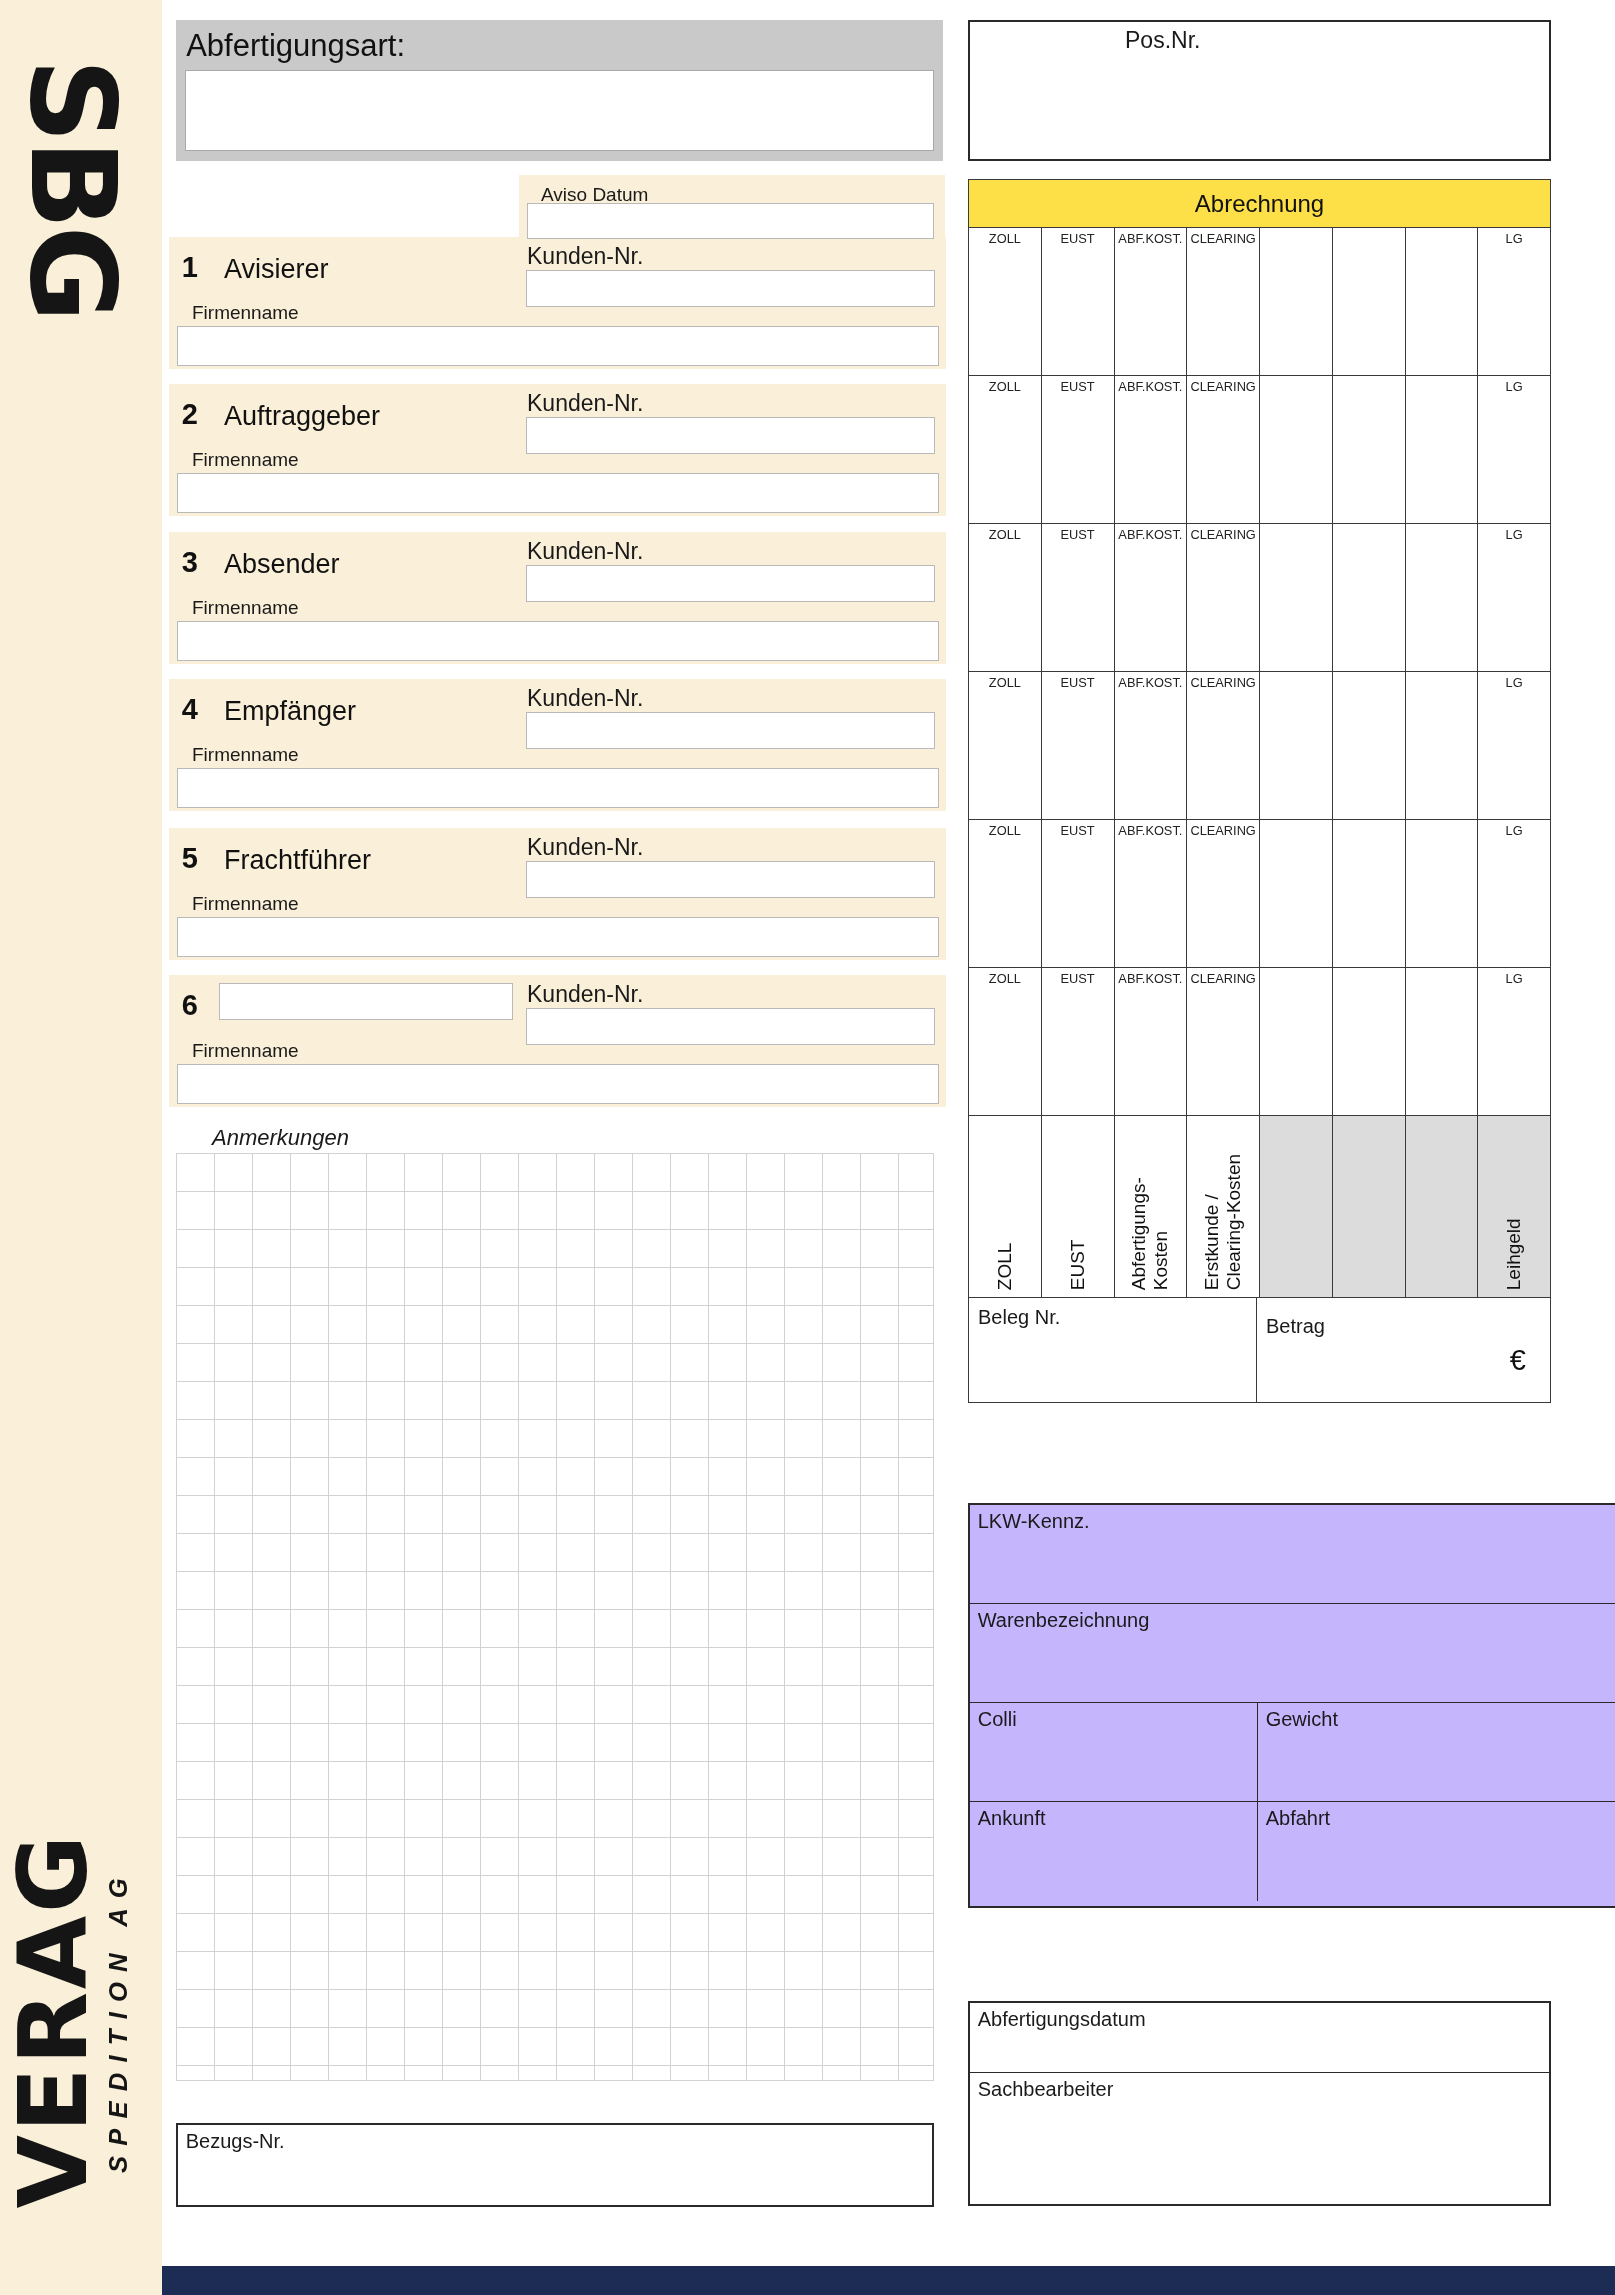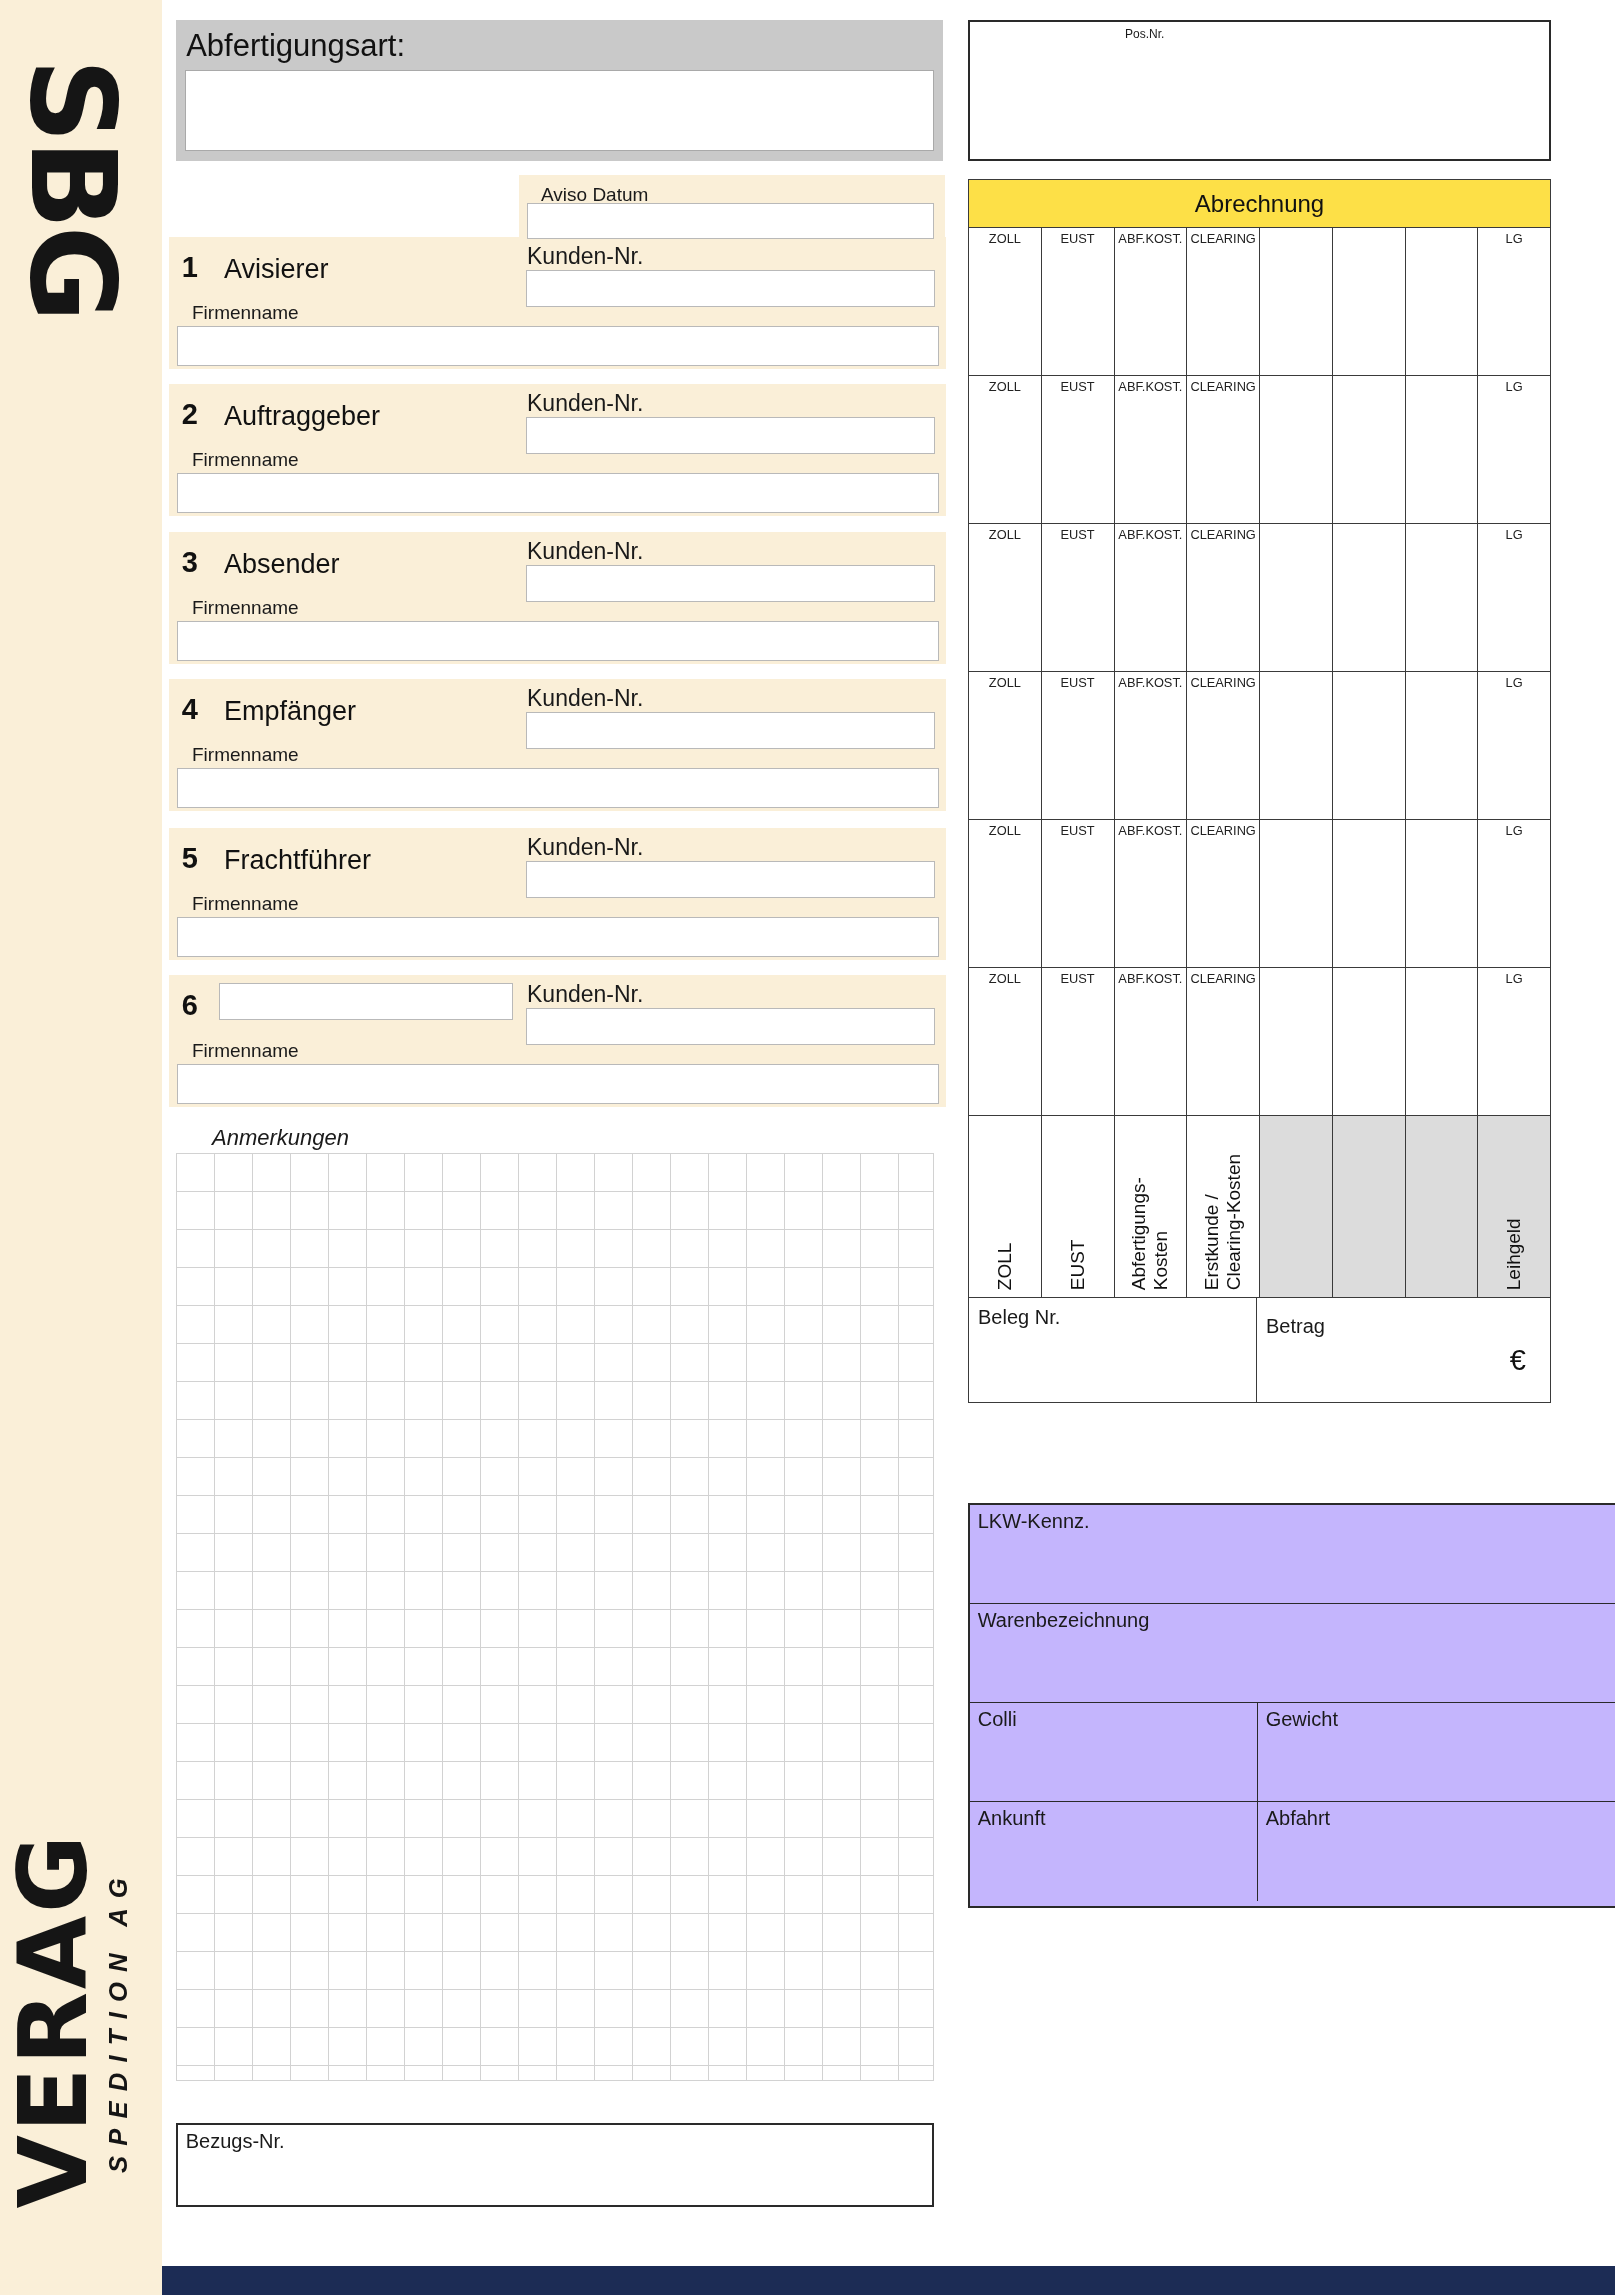--- a/index.html
+++ b/index.html
@@ -21,21 +21,21 @@
 
   
   .abfart-box{position:absolute;left:176px;top:20px;width:767px;height:141px;background:#C9C9C9;}
   .abfart-label{position:absolute;left:10.2px;top:7.7px;font-size:31px;color:#111;}
   .abfart-input{position:absolute;left:9px;top:50px;width:749px;height:81px;background:#fff;border:1.3px solid #a9a9a9;}
 
   .filiale-box{position:absolute;left:968px;top:20px;width:583px;height:141px;background:#fff;border:2.6px solid #2a2a2a;}
   .filiale-cell{position:absolute;left:0;top:0;width:144px;height:100%;border-right:1.9px solid #2a2a2a;}
   .filiale-label{position:absolute;left:6.4px;top:5.1px;font-size:19px;}
   .filiale-value{position:absolute;left:5.1px;top:40px;font-size:49px;font-weight:bold;letter-spacing:-1.3px;color:#000;}
-  .posnr-label{position:absolute;left:155px;top:5.1px;font-size:12px;}
+  .posnr-label{position:absolute;left:155px;top:5.1px;font-size:23px;}
 
   
   .aviso-panel{position:absolute;left:519px;top:175px;width:426px;height:64px;background:#FAEFD8;}
   .aviso-label{position:absolute;left:22px;top:9px;font-size:19px;}
   .aviso-input{position:absolute;left:527px;top:203px;width:407px;height:36px;background:#fff;border:1.3px solid #b9b9b9;z-index:3;}
 
   
   .section{position:absolute;left:169px;width:777px;height:132px;background:#FAEFD8;}
   .sec-num{position:absolute;left:12.8px;top:14px;font-size:29px;font-weight:bold;color:#111;}
   .sec-role{position:absolute;left:55px;top:16.6px;font-size:27px;color:#111;}
@@ -303,20 +303,28 @@
     <div class="cargo-row">
       <div class="cargo-cell lefthalf">
         <span class="box-label">Ankunft</span>
       </div>
       <div class="cargo-cell">
         <span class="box-label">Abfahrt</span>
       </div>
     </div>
   </div>
 
+  <div class="datum-box">
+    <div class="datum-row">
+      <span class="box-label">Abfertigungsdatum</span>
+    </div>
+    <div class="datum-row">
+      <span class="box-label">Sachbearbeiter</span>
+    </div>
+  </div>
 
   <div class="bezug-box">
     <span class="box-label">Bezugs-Nr.</span>
   </div>
 
   <div class="bottom-bar"></div>
 
 </div>
 
 

